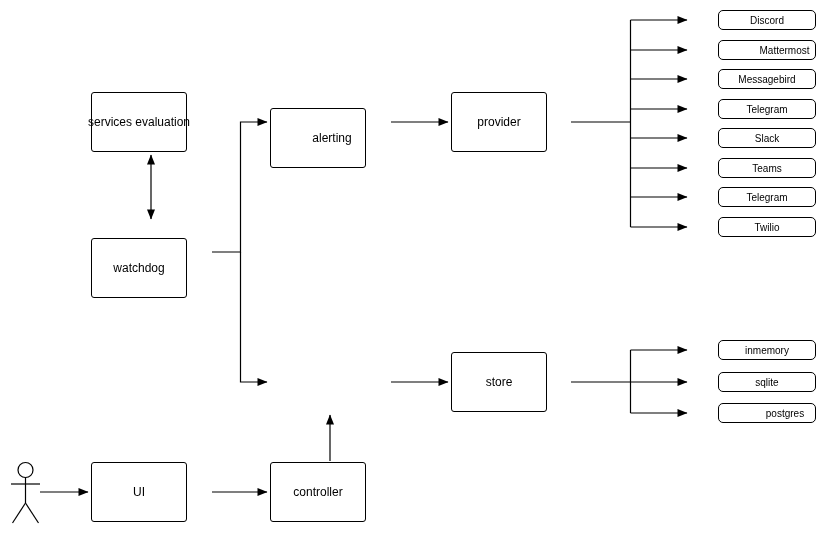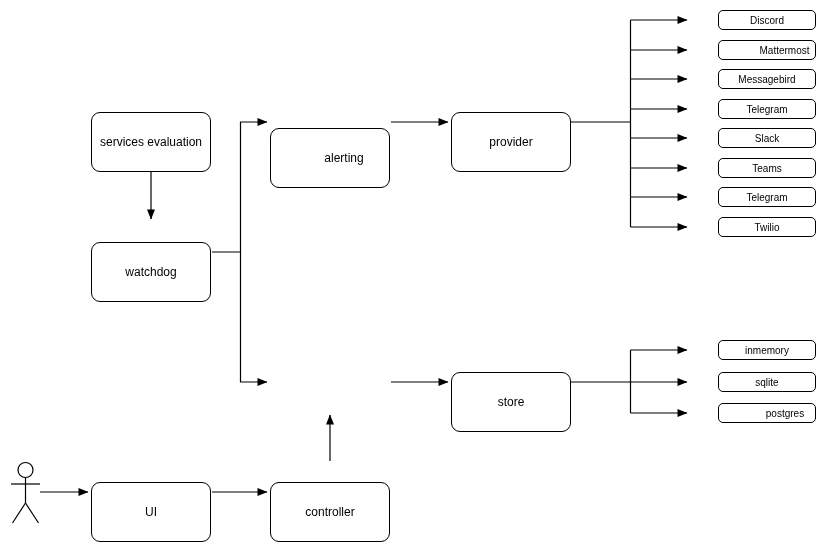--- a/index.html
+++ b/index.html
@@ -20,53 +20,52 @@
   .edges-layer {
     position: absolute;
     left: 0;
     top: 0;
     width: 822px;
     height: 554px;
   }
   .node {
     position: absolute;
     box-sizing: border-box;
-    width: 120px;
+    width: 96px;
     height: 60px;
     border: 1.2px solid var(--line, #000000);
-    border-radius: 9px;
+    border-radius: 3px;
     background: var(--fill, #ffffff);
     display: flex;
     align-items: center;
     justify-content: center;
     font-size: 12px;
     line-height: 1.2;
     text-align: center;
     white-space: nowrap;
-    margin-top: 20px;
   }
   .leaf {
     position: absolute;
     box-sizing: border-box;
     left: 690px;
     width: 98px;
     height: 20px;
     border: 1.2px solid var(--line, #000000);
     border-radius: 5px;
     background: var(--fill, #ffffff);
     display: flex;
     align-items: center;
     justify-content: center;
     font-size: 10px;
     white-space: nowrap;
     margin-left: 28px;
   }
   
   #n-services   { left: 91px;  top: 92px;  }
-  #n-watchdog   { left: 91px;  top: 222px; }
+  #n-watchdog   { left: 91px;  top: 238px; }
   #n-alerting   { left: 270px; top: 108px; padding-left: 28px;  }
   #n-provider   { left: 451px; top: 92px;  }
   #n-storage    { left: 270px; top: 352px; }
   #n-store      { left: 451px; top: 352px; }
   #n-ui         { left: 91px;  top: 462px; }
   #n-controller { left: 270px; top: 462px; }
   
   #p0 { top: 10px;  }
   #p1 { top: 40px; padding-left: 35px;  }
   #p2 { top: 69px;  }

